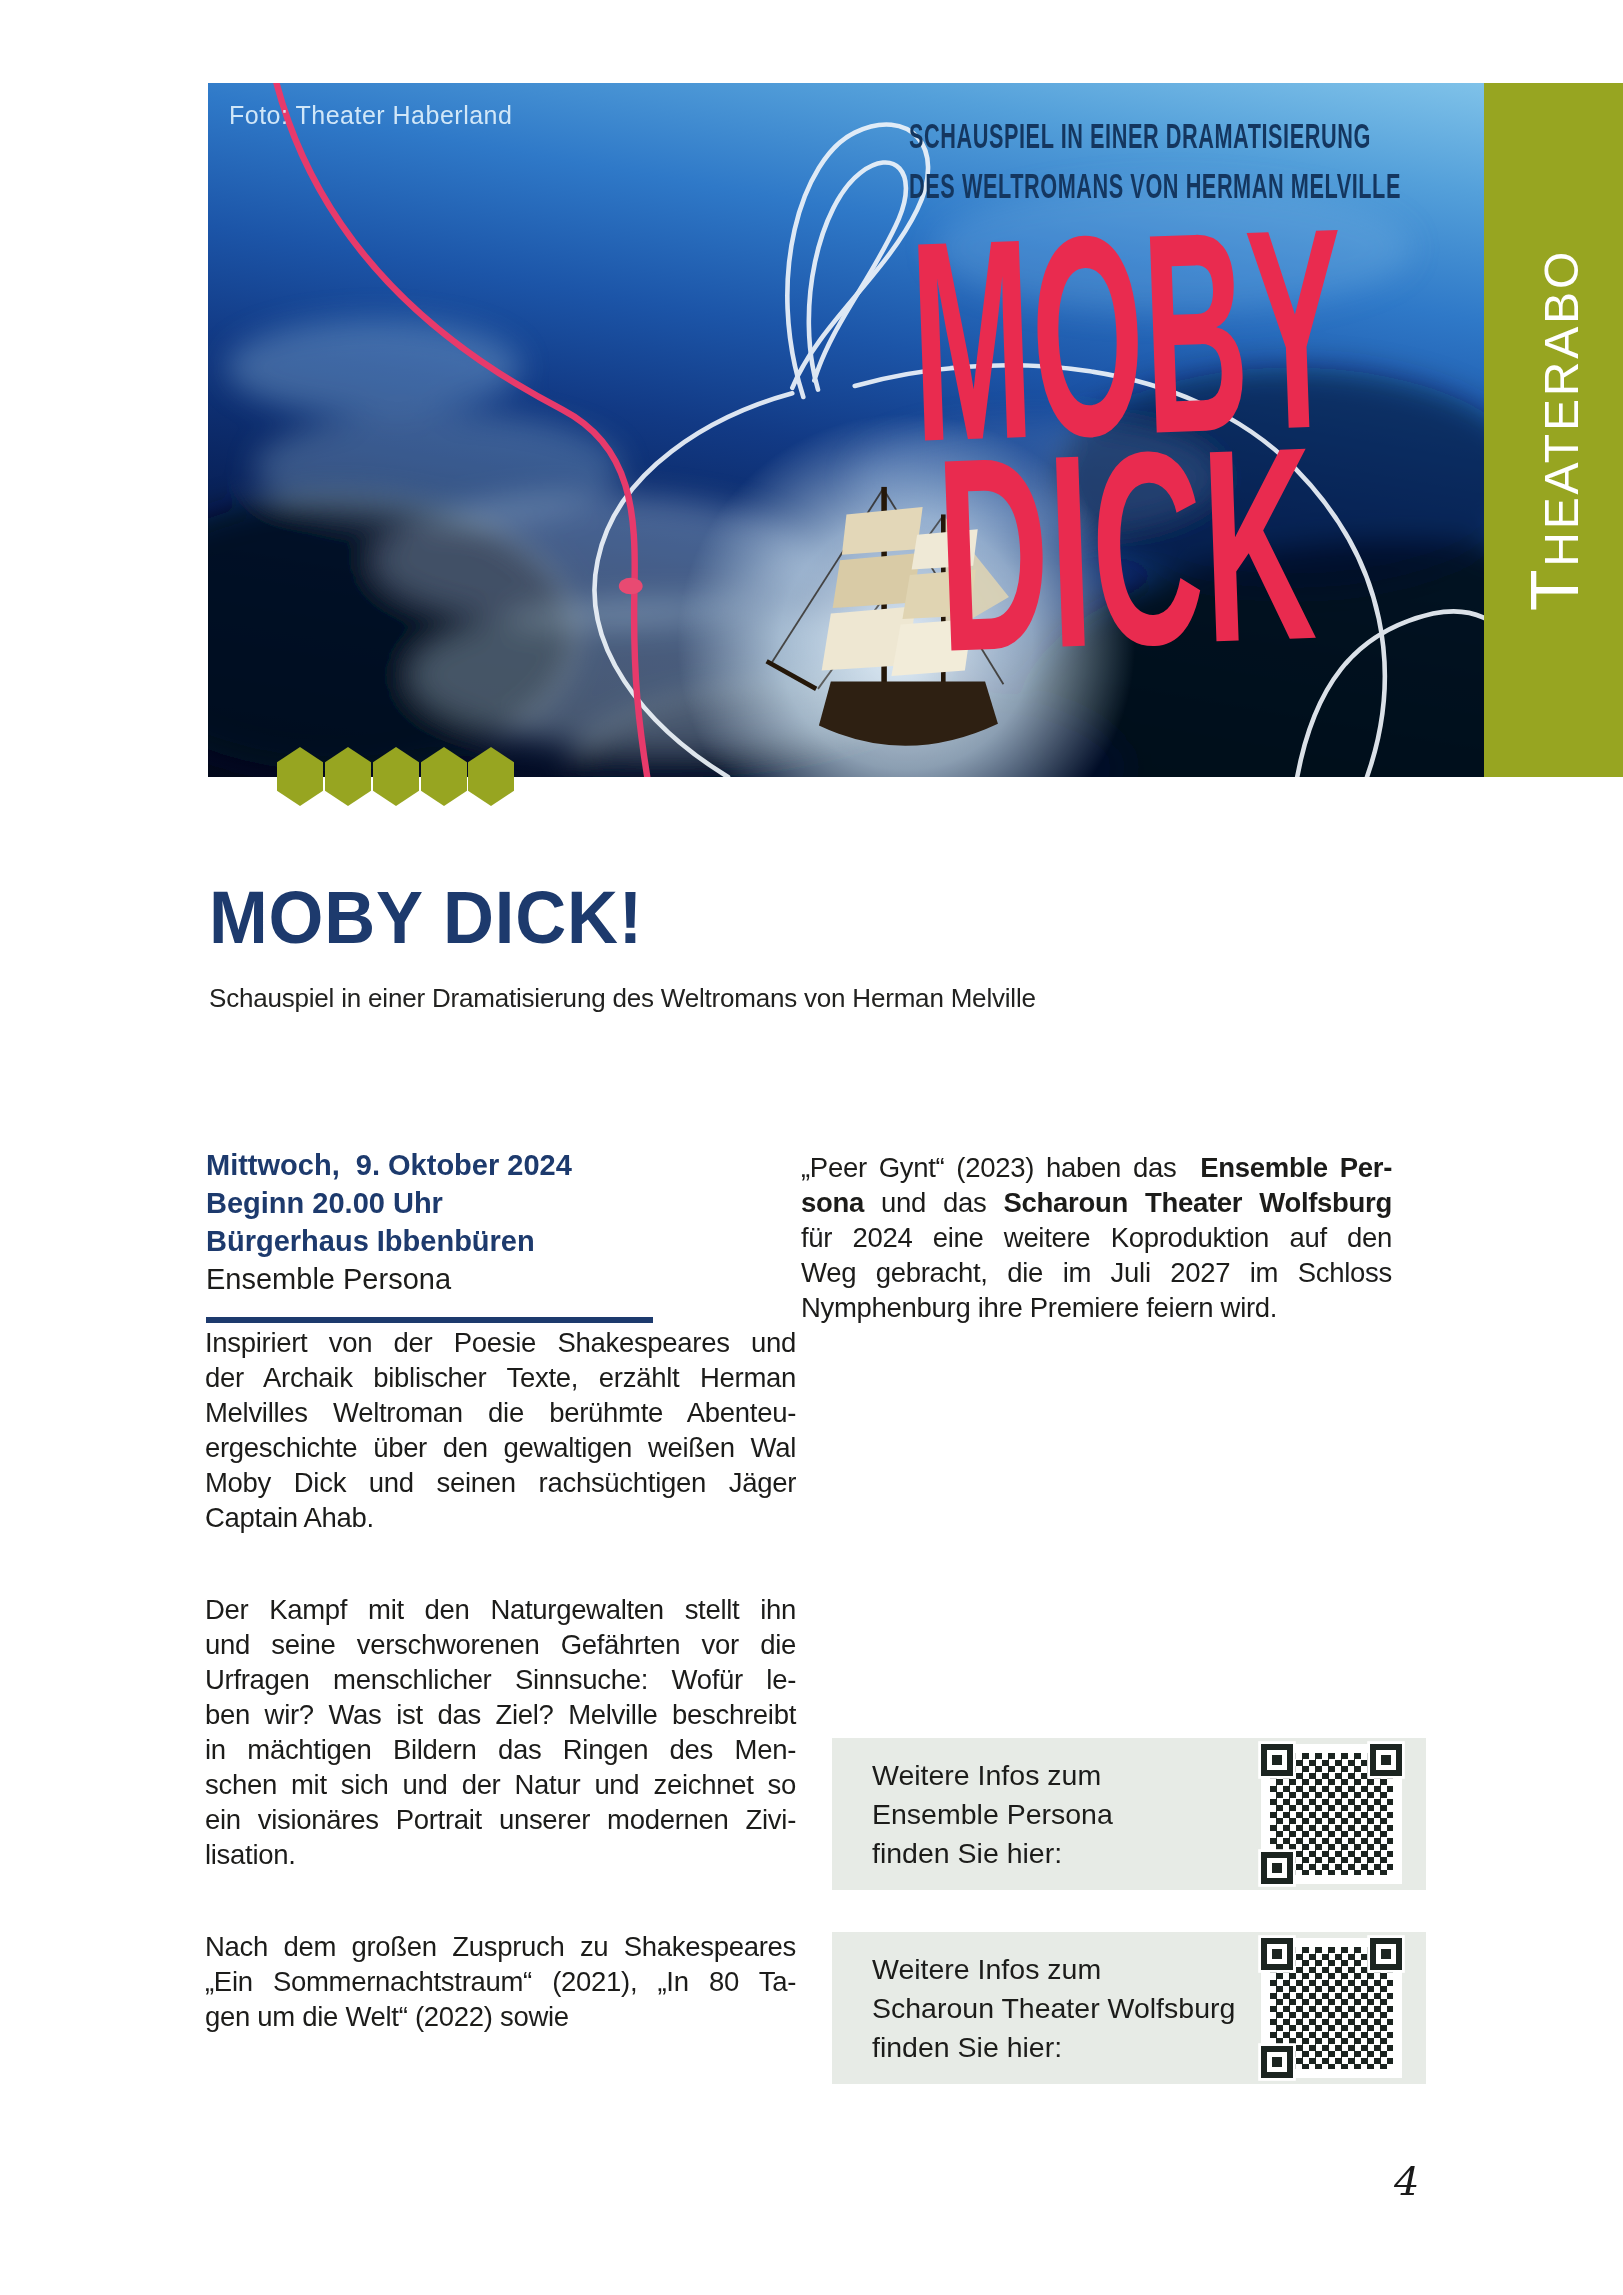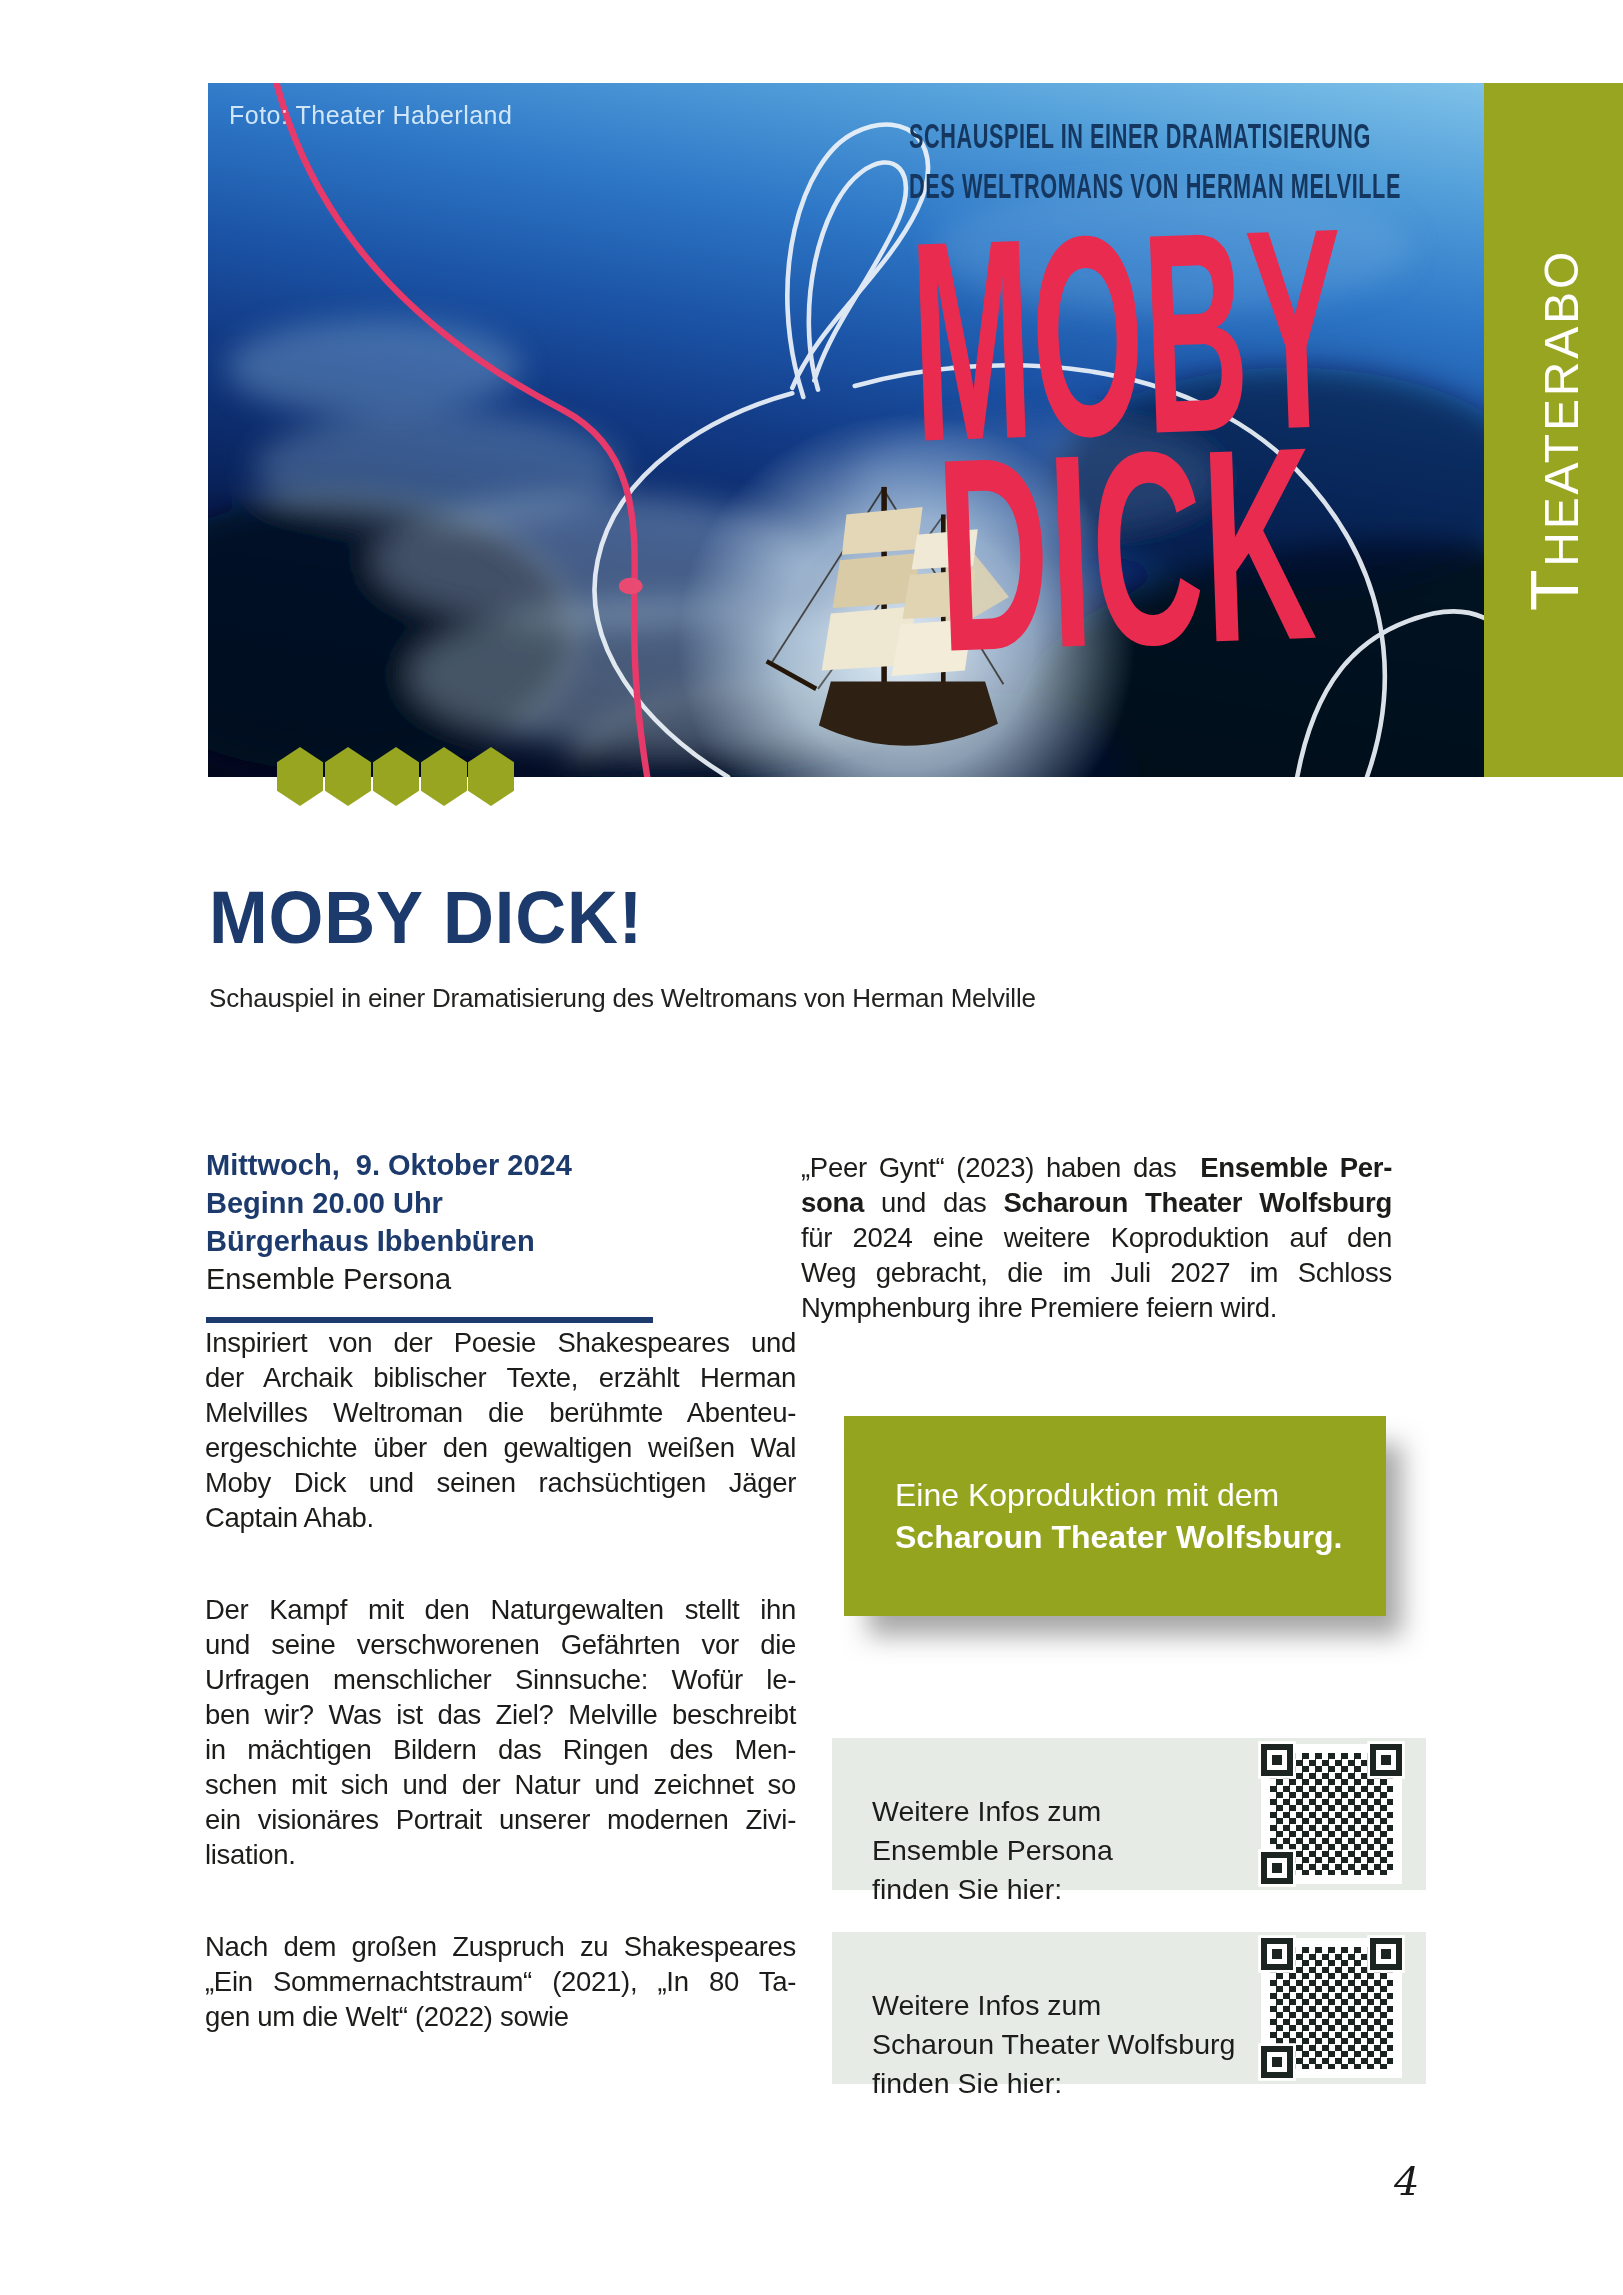--- a/index.html
+++ b/index.html
@@ -54,21 +54,21 @@
   
   .copro{position:absolute;left:844px;top:1416px;width:542px;height:200px;background:#95a41f;
          box-shadow:20px 24px 24px -3.7px rgba(80,80,80,.5);box-sizing:border-box;
          display:flex;flex-direction:column;justify-content:center;padding-left:51px;
          color:#fff;font-size:32px;line-height:42px;}
   .copro .b2{font-weight:700;}
 
   
   .ibox{position:absolute;left:832px;width:594px;height:152px;background:#e7ebe6;}
   .ibox-text{position:absolute;left:40px;top:50%;transform:translateY(-50%);
-             font-size:28.5px;line-height:39px;color:#1c1c1a;margin-top:36px;}
+             font-size:28.5px;line-height:39px;color:#1c1c1a;}
   .qrwrap{position:absolute;right:24px;top:50%;transform:translateY(-50%);
           width:141px;height:140px;background:#fff;}
   .qr{position:absolute;inset:9.2px;
       background:conic-gradient(#1b2420 0 25%,#fff 0 50%,#1b2420 0 75%,#fff 0) 0 0/13px 13px;}
   .fn{position:absolute;width:20px;height:20px;border:6.4px solid #1b2420;background:#fff;
       box-shadow:0 0 0 2.8px #fff;}
   .fn::after{content:"";position:absolute;inset:4.6px;background:#1b2420;}
   .fn.tl{left:0;top:0;} .fn.tr{right:0;top:0;} .fn.bl{left:0;bottom:0;}
 
   
@@ -195,24 +195,20 @@
     </div>
 
   <div class="colR">
       <div class="jl"><span>„Peer Gynt“ (2023) haben das&nbsp;</span><span> </span><span class="b">Ensemble Per-</span></div>
       <div class="jl"><span class="b">sona</span><span> und das </span><span class="b">Scharoun Theater Wolfsburg</span></div>
       <div class="jl"><span>für 2024 eine weitere Koproduktion auf den</span></div>
       <div class="jl"><span>Weg gebracht, die im Juli 2027 im Schloss</span></div>
       <div class="jl last"><span>Nymphenburg ihre Premiere feiern wird.</span></div>
     </div>
 
-  <div class="copro">
-    <div>Eine Koproduktion mit dem</div>
-    <div class="b2">Scharoun Theater Wolfsburg.</div>
-  </div>
 
   <div class="ibox" style="top:1738px">
     <div class="ibox-text">
         <div class="ln">Weitere Infos zum</div>
         <div class="ln">Ensemble Persona</div>
         <div class="ln">finden Sie hier:</div>
       </div>
     <div class="qrwrap">
       <div class="qr"></div>
       <div class="fn tl"></div>

